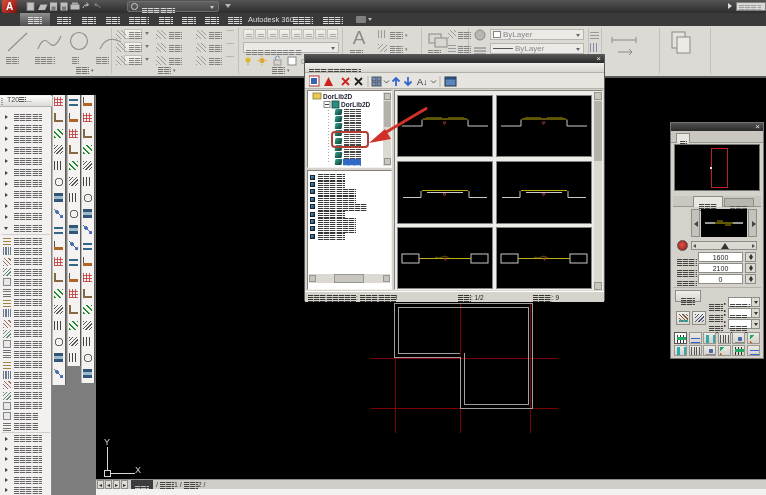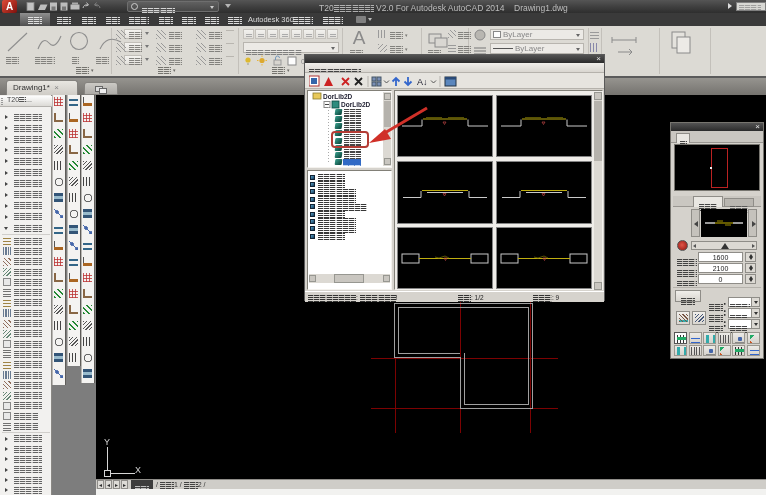--- a/index.html
+++ b/index.html
@@ -20,21 +20,20 @@
         <rect x="26.5" y="5.5" width="4" height="4" fill="#777"></rect>
     <rect x="35.5" y="1.5" width="7" height="8" fill="#bdbdbd"></rect>
         <rect x="37" y="5.5" width="4" height="4" fill="#777"></rect>
     <rect x="45.5" y="3.5" width="9" height="5" fill="#bdbdbd"></rect>
         <rect x="47" y="1.5" width="6" height="2" fill="#aaa"></rect>
     <path d="M58 7 q1 -4 5 -3 m-1.5 -2.5 l2 2.5 l-3 1" stroke="#c0c0c0" fill="none"></path>
     <path d="M75 7 q-1 -4 -5 -3 m1.5 -2.5 l-2 2.5 l3 1" stroke="#808080" fill="none"></path>
   </svg>
       <div class="a" style="left:127px;top:1px;width:92px;height:11px;background:linear-gradient(#606060,#474747);border:1px solid #6e6e6e;border-radius:2px;color:#e5e5e5"><span style="display:inline-block;width:7px;height:7px;border:1px solid #ccc;border-radius:50%;margin:1px 0 0 3px;vertical-align:top"></span> <span class="z" style="width:33px"></span><span style="position:absolute;right:4px;top:4px;width:0;height:0;border-top:3px solid #ccc;border-left:2.5px solid transparent;border-right:2.5px solid transparent"></span></div>
       <div class="a" style="left:225px;top:4px;width:0;height:0;border-top:4px solid #b5b5b5;border-left:3px solid transparent;border-right:3px solid transparent"></div>
-      <div class="a" style="left:319px;top:2.5px;color:#bdbdbd;font-size:8.5px;white-space:nowrap">T20<span class="z" style="width:40px"></span> V2.0 For Autodesk AutoCAD 2014&nbsp;&nbsp;&nbsp;&nbsp;Drawing1.dwg</div>
       <div class="a" style="left:728px;top:3px;width:0;height:0;border-left:4px solid #ddd;border-top:3.5px solid transparent;border-bottom:3.5px solid transparent"></div>
       <div class="a" style="left:736px;top:2px;width:30px;height:9px;background:#d8d8d4;border:1px solid #808080;color:#999">
         <span class="z z5" style="position:absolute;left:2px;top:1.5px;width:22px"></span>
       </div>
     </div>
 <div class="a" style="left:0;top:13px;width:766px;height:13px;background:#3a3a3a;z-index:5">
       <div class="a" style="left:20px;top:0;width:30px;height:13px;background:linear-gradient(#8f8f8f,#4f4f4f);color:#ededed;text-align:center;line-height:13px"><span class="z" style="width:14px"></span></div>
       <div class="a" style="left:53px;top:0;width:22px;height:13px;color:#ededed;text-align:center;line-height:13px"><span class="z" style="width:14px"></span></div>
       <div class="a" style="left:78px;top:0;width:22px;height:13px;color:#ededed;text-align:center;line-height:13px"><span class="z" style="width:14px"></span></div>
       <div class="a" style="left:103px;top:0;width:20px;height:13px;color:#ededed;text-align:center;line-height:13px"><span class="z" style="width:14px"></span></div>
@@ -177,27 +176,20 @@
           <path d="M14 24 h14 l-3 -3 m3 3 l-3 3"></path>
         </g>
       </svg>
       <svg class="a" style="left:664px;top:2px" width="44" height="38" viewBox="0 0 44 38">
 <g stroke="#8a8a8a" fill="#e4e2dd">
           <rect x="8" y="4" width="13" height="16"></rect>
           <rect x="13" y="9" width="13" height="16" fill="#eceae6"></rect>
         </g>
       </svg>
     </div>
-<div class="a" style="left:0;top:78px;width:766px;height:17px;background:linear-gradient(#96948f,#75736f);z-index:4">
-      <div class="a" style="left:6px;top:2px;width:72px;height:15px;background:linear-gradient(#e8e6e1,#cfccc6);border:1px solid #85837f;border-bottom:none;border-radius:3px 3px 0 0;font-size:8px;color:#333;padding:2px 0 0 6px">Drawing1*&nbsp;&nbsp;<span style="color:#888">×</span></div>
-      <div class="a" style="left:84px;top:4px;width:34px;height:13px;background:linear-gradient(#cbc9c4,#aeaca8);border:1px solid #85837f;border-radius:3px 3px 0 0">
-        <div class="a" style="left:10px;top:3px;width:8px;height:6px;border:1px solid #666;background:#ddd"></div>
-        <div class="a" style="left:14px;top:5px;width:8px;height:6px;border:1px solid #666;background:#eee"></div>
-      </div>
-    </div>
 <div class="a" style="left:0;top:95px;width:52px;height:400px;background:#f2f1ef;border-right:1px solid #8a8884;z-index:3">
       <div class="a" style="left:0;top:1px;width:52px;height:11px;background:linear-gradient(#fdfdfd,#dcdad6);border-bottom:1px solid #b5b3af;color:#444;font-size:7px"><span style="position:absolute;left:1px;top:2px;width:2px;height:7px;background:repeating-linear-gradient(180deg,#999 0 1px,transparent 1px 2px)"></span><span style="margin-left:7px">T20</span><span class="z z6" style="width:7px"></span>...</div>
       <div class="a" style="left:0;top:16.5px;width:51px;height:11px;color:#555">
         <span style="position:absolute;left:5px;top:3.5px;width:0;height:0;border-left:3.5px solid #444;border-top:2.5px solid transparent;border-bottom:2.5px solid transparent"></span>
         <span class="z" style="position:absolute;left:14px;top:2px;width:28px"></span>
       </div>
       <div class="a" style="left:0;top:27.6px;width:51px;height:11px;color:#555">
         <span style="position:absolute;left:5px;top:3.5px;width:0;height:0;border-left:3.5px solid #444;border-top:2.5px solid transparent;border-bottom:2.5px solid transparent"></span>
         <span class="z" style="position:absolute;left:14px;top:2px;width:28px"></span>
       </div>

